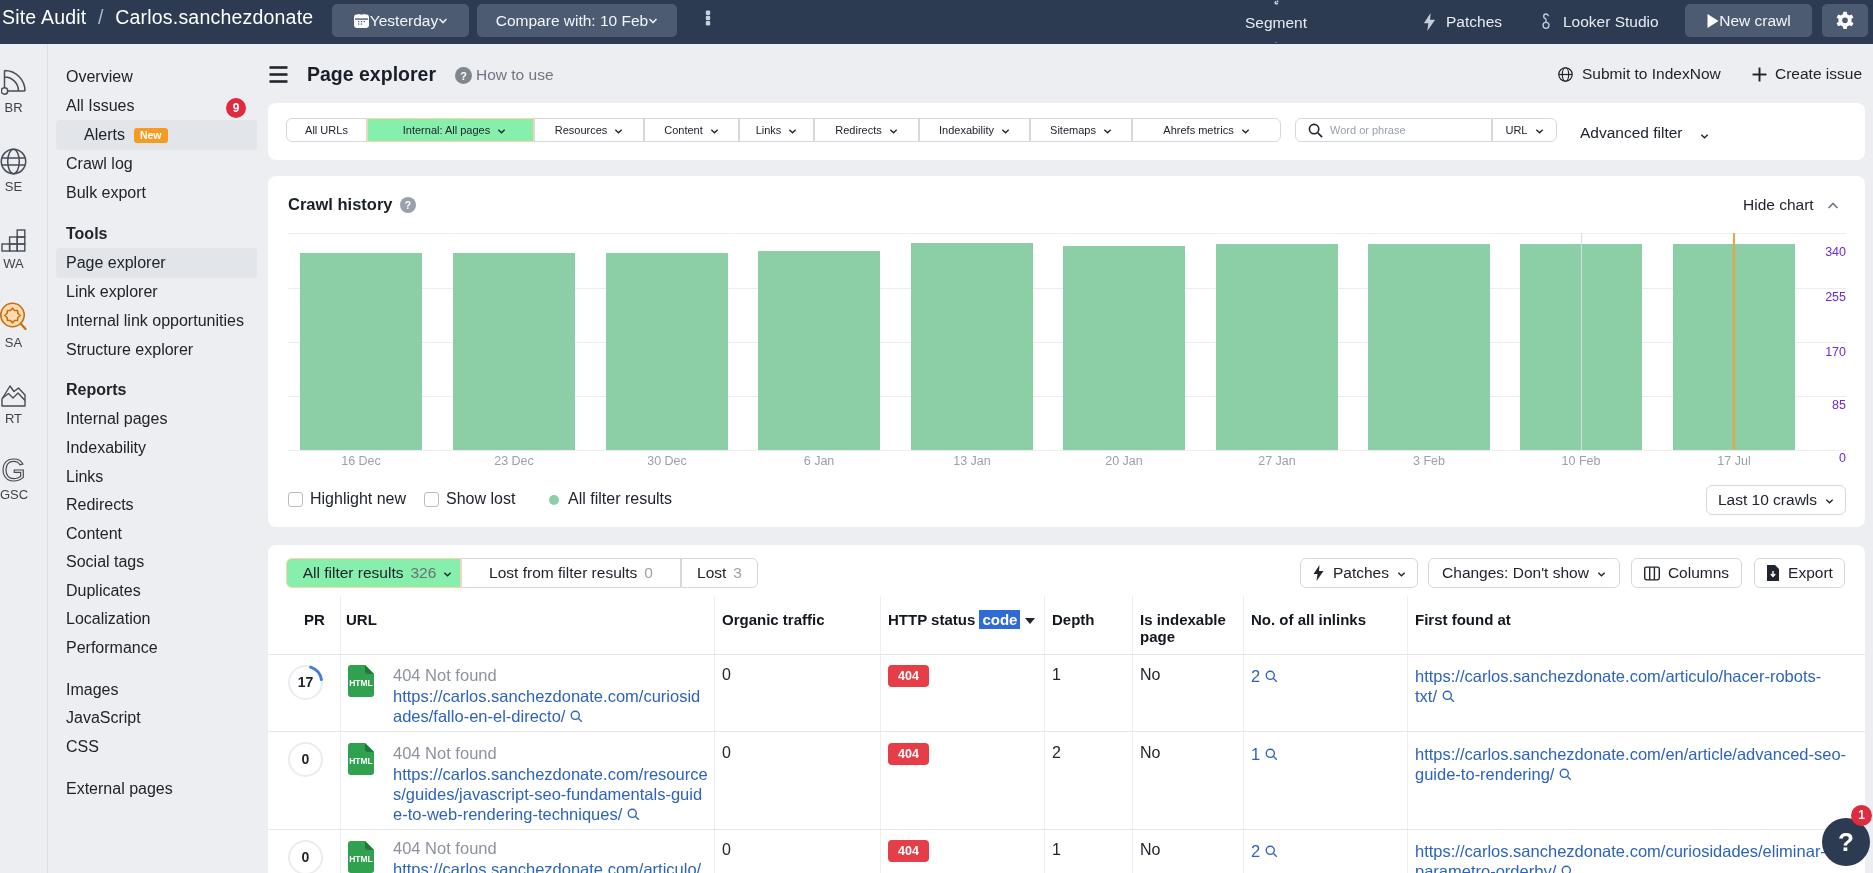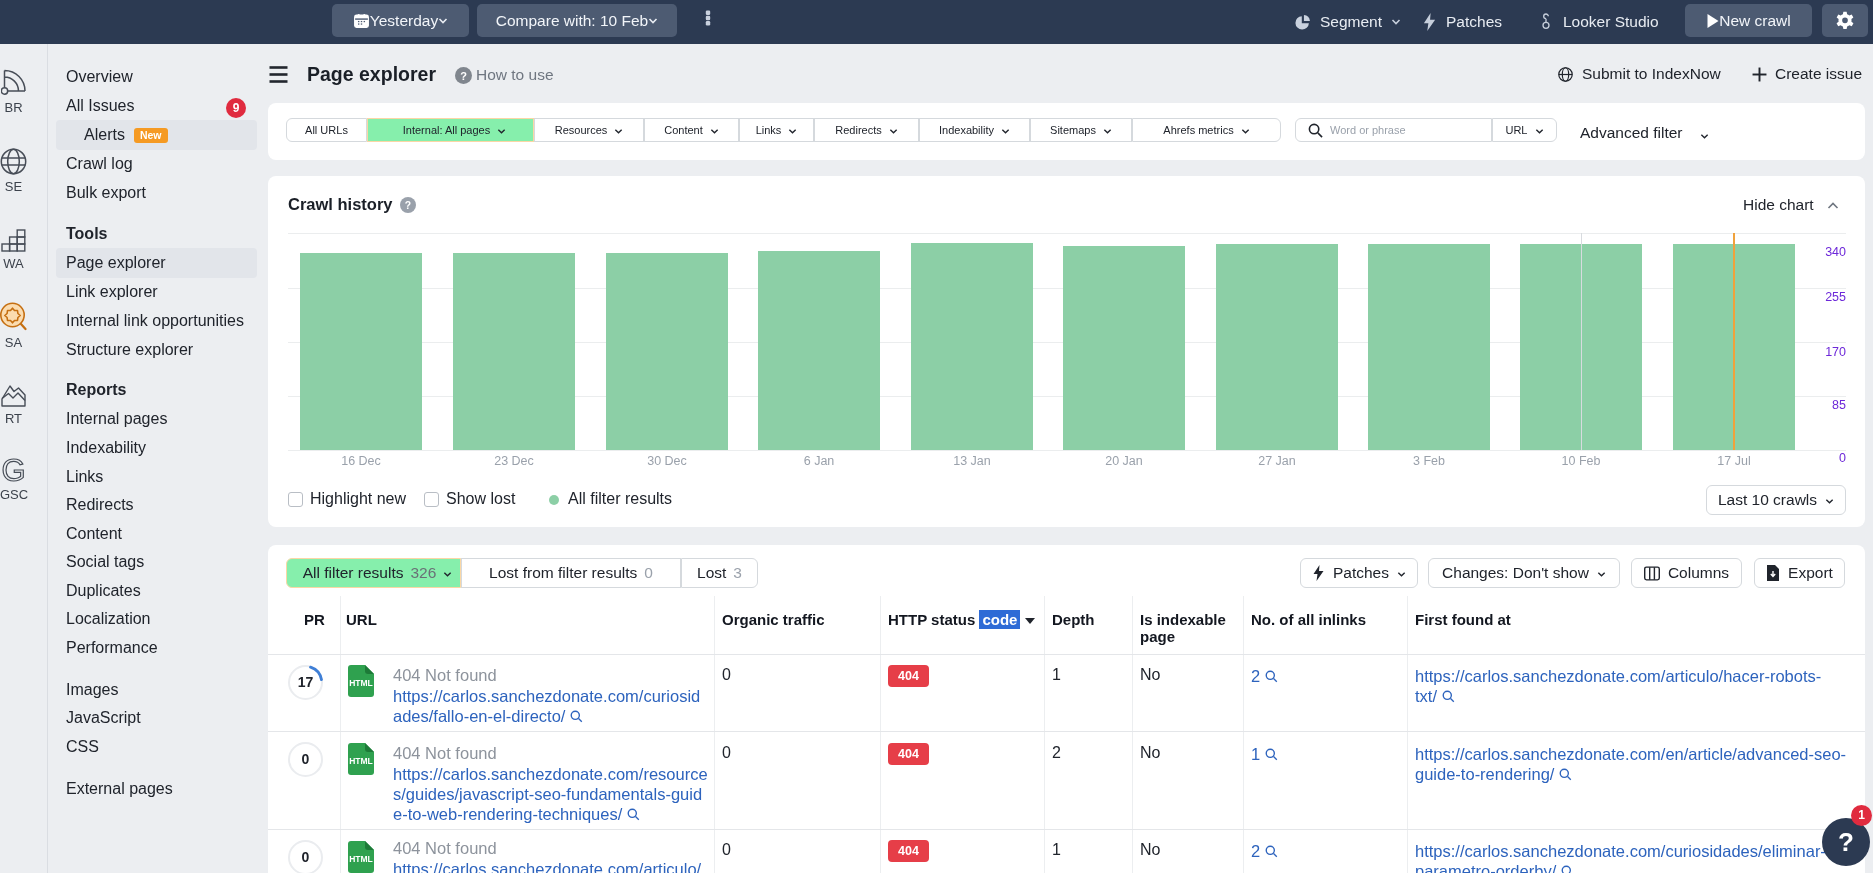--- a/index.html
+++ b/index.html
@@ -49,20 +49,21 @@
 .prc { position:absolute; width:35px; height:35px; border-radius:50%; border:2.5px solid #eaecef; font-size:14px; font-weight:bold; color:#20242c; text-align:center; line-height:30px; background:#fff; }
 .htmlico { position:absolute; width:26px; height:34px; }
 .help { position:absolute; left:1822px; top:818px; width:48px; height:48px; border-radius:50%; background:#2c3a52; color:#fff; font-size:26px; font-weight:bold; text-align:center; line-height:48px; }
 .help .n1 { position:absolute; left:29px; top:-13px; width:21px; height:21px; border-radius:50%; background:#e02b3f; font-size:12px; font-weight:bold; line-height:21px; text-align:center; }
 .mag { display:inline-block; vertical-align:-1px; }
 </style>
 </head>
 <body>
 
 <div class="topbar">
+  <div class="crumb">Site Audit <span class="sep">/</span> Carlos.sanchezdonate</div>
   <div class="tbtn" style="left:332px; width:137px;">
     <svg width="17" height="17" viewBox="0 0 24 24" fill="none" stroke="#fff" stroke-width="2">
         <rect x="2.5" y="4.5" width="19" height="17" rx="2.5" fill="#fff"></rect>
         <line x1="3" y1="10" x2="21" y2="10" stroke="#4d5b72"></line>
         <line x1="8" y1="3" x2="8" y2="7" stroke="#fff" stroke-width="2.5"></line>
         <line x1="16" y1="3" x2="16" y2="7" stroke="#fff" stroke-width="2.5"></line>
         <g stroke="#4d5b72" stroke-width="1.8">
           <line x1="7" y1="13.5" x2="9" y2="13.5"></line>
           <line x1="11" y1="13.5" x2="13" y2="13.5"></line>
           <line x1="15" y1="13.5" x2="17" y2="13.5"></line>
@@ -81,21 +82,21 @@
         <path d="M1.5 3 L5 6.5 L8.5 3"></path>
       </svg>
   </div>
   <svg style="position:absolute; left:703px; top:10px;" width="10" height="16" viewBox="0 0 10 16">
       <g fill="#c9d1de">
         <rect x="2.8" y="0.5" width="4.4" height="4.4" rx="1.2"></rect>
         <rect x="2.8" y="5.8" width="4.4" height="4.4" rx="1.2"></rect>
         <rect x="2.8" y="11.1" width="4.4" height="4.4" rx="1.2"></rect>
       </g>
     </svg>
-  <div class="tlink" style="left:1294px;">
+  <div class="tlink" style="left:1245px;flex-direction:column;">
     <svg width="17" height="17" viewBox="0 0 24 24" fill="#c9d1de">
         <path d="M11 3 A9.5 9.5 0 1 0 21 13 L11 13 Z"></path>
         <path d="M14 1.5 A9.5 9.5 0 0 1 22.5 10 L14 10 Z"></path>
       </svg>
     <span>Segment</span>
     <svg class="chev" viewBox="0 0 10 10" fill="none" stroke="#c6cedb" stroke-width="1.6">
         <path d="M1.5 3 L5 6.5 L8.5 3"></path>
       </svg>
   </div>
   <div class="tlink" style="left:1422px;">

